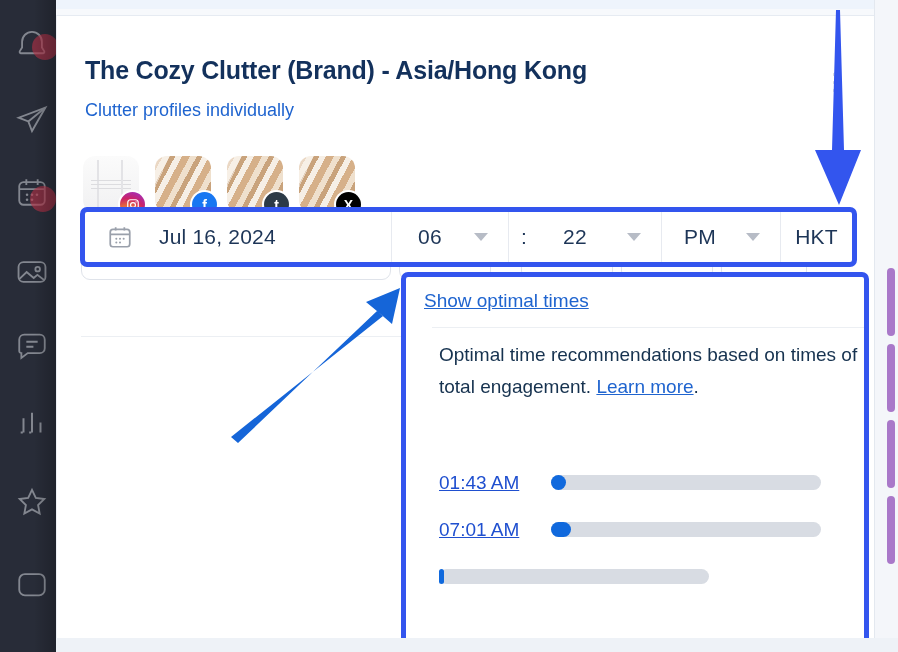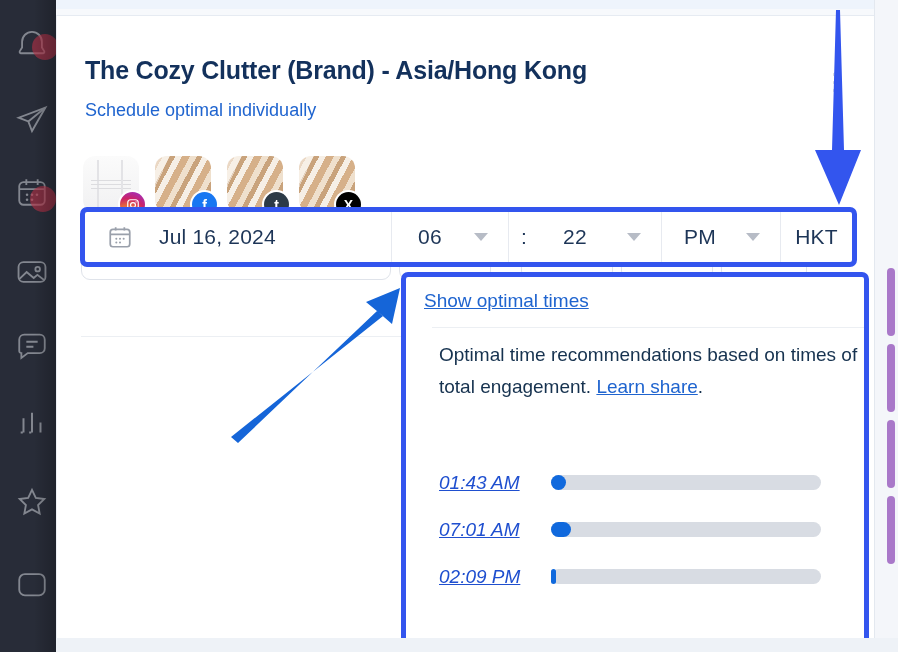--- a/index.html
+++ b/index.html
@@ -206,21 +206,21 @@
   .ot-hairline {
     position: absolute; left: 26px; top: 50px; width: 436px; height: 1px; background: #eceff3;
   }
   .ot-desc {
     position: absolute; left: 33px; top: 62px; width: 420px;
     font-size: 19px; line-height: 32px; color: #16324f;
   }
   .ot-desc a { color: #1f64cf; text-decoration: underline; cursor: pointer; }
 
   .ot-list {
-    position: absolute; left: 33px; top: 182px; width: 420px; font-style: italic;
+    position: absolute; left: 33px; top: 182px; width: 420px;
   }
   .ot-row {
     display: flex; align-items: center; height: 47px;
   }
   .ot-time {
     width: 112px; flex: 0 0 112px;
     font-size: 19px; color: #1f4fcf; text-decoration: underline; cursor: pointer;
     white-space: nowrap;
   }
   .ot-track {
@@ -323,21 +323,21 @@
     <div class="sidebar-scrim"></div>
   </div>
 
   <div class="top-strip">
     <div class="top-strip-inner"></div>
   </div>
 
   <div class="card">
 
     <div class="card-title">The Cozy Clutter (Brand) - Asia/Hong Kong</div>
-    <div class="card-sublink">Schedule optimal individually</div>
+    <div class="card-sublink">Clutter profiles individually</div>
 
     <div class="kebab">
       <i></i>
       <i></i>
       <i></i>
     </div>
 
     <div class="avatars">
 
       <div class="avatar">
@@ -443,40 +443,39 @@
 
     <div class="hl-seg hl-tz">
       <span class="val">HKT</span>
     </div>
   </div>
 
   <div class="hl-panel">
     <div class="ot-link">Show optimal times</div>
     <div class="ot-hairline"></div>
 
-    <div class="ot-desc"><span>Optimal time recommendations based on times of total engagement. </span><a>Learn share</a><span>.</span></div>
+    <div class="ot-desc"><span>Optimal time recommendations based on times of total engagement. </span><a>Learn more</a><span>.</span></div>
 
     <div class="ot-list">
 
       <div class="ot-row">
         <span class="ot-time">01:43 AM</span>
         <span class="ot-track">
           <span class="ot-fill" id="fill0" style="width: 5.5%;"></span>
         </span>
       </div>
 
       <div class="ot-row">
         <span class="ot-time">07:01 AM</span>
         <span class="ot-track">
           <span class="ot-fill" id="fill1" style="width: 7.5%;"></span>
         </span>
       </div>
 
       <div class="ot-row">
-        <span class="ot-time">02:09 PM</span>
         <span class="ot-track">
           <span class="ot-fill" id="fill2" style="width: 1.8%;"></span>
         </span>
       </div>
 
 
     </div>
   </div>
 
   <div class="rail">

